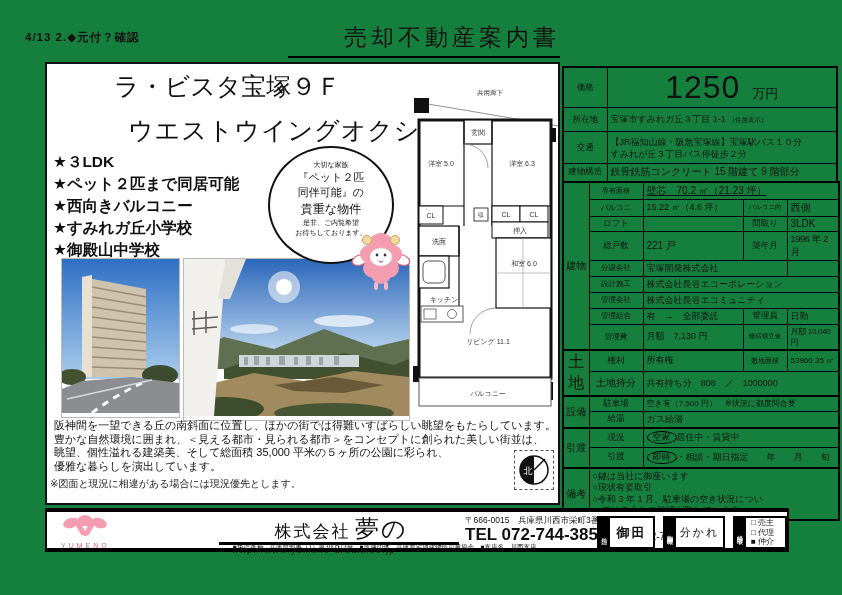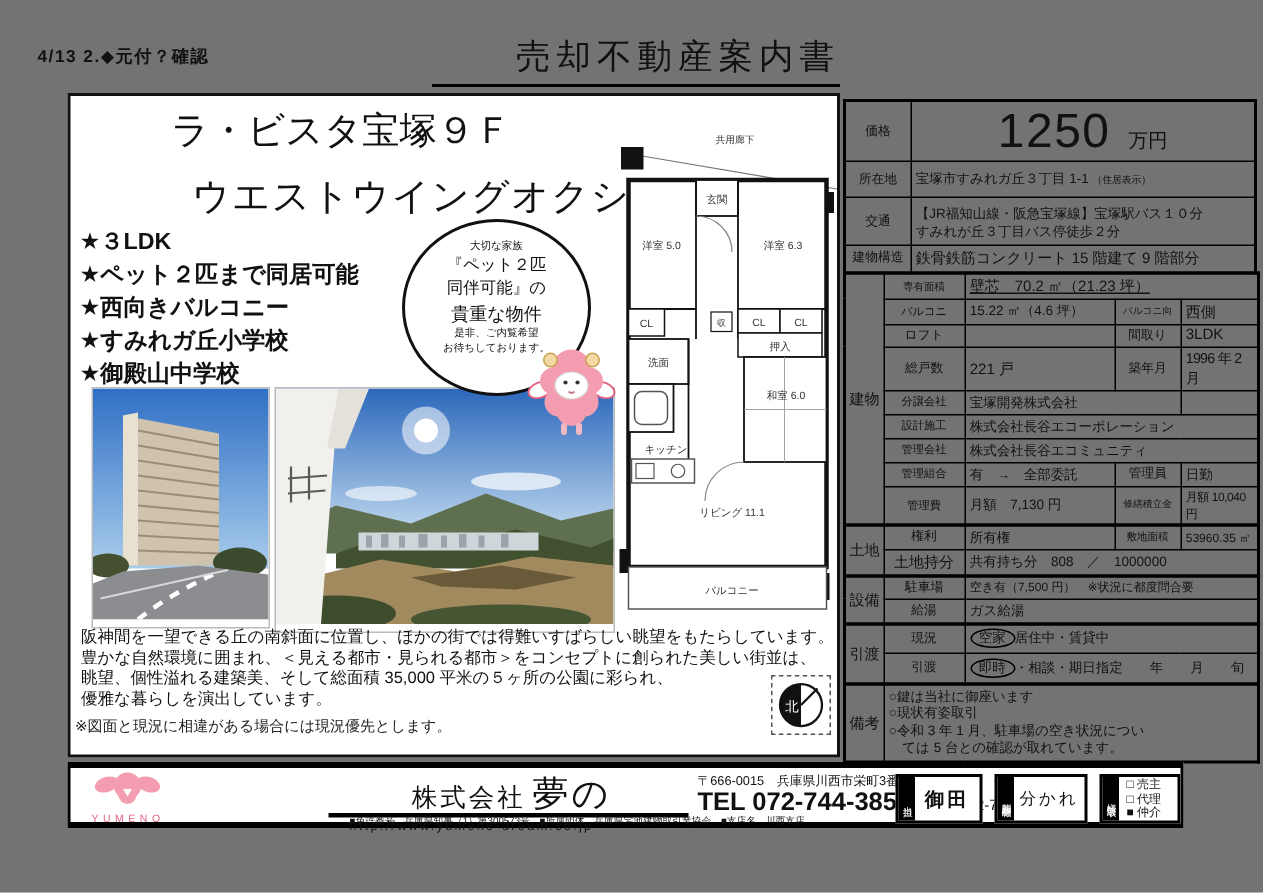--- a/index.html
+++ b/index.html
@@ -1,18 +1,18 @@
 <!DOCTYPE html>
 <html><head>
 <meta charset="utf-8">
 <style>
   * { margin:0; padding:0; box-sizing:border-box; }
   html,body { background:#e8e8e8; }
   body { font-family:"Liberation Sans","DejaVu Sans",sans-serif; color:#111; }
-  .page { position:relative; width:842px; height:595px; background:#737373; margin:0 auto; overflow:hidden; }
+  .page { position:relative; width:842px; height:595px; background:#15803d; margin:0 auto; overflow:hidden; }
 
   .top-note { position:absolute; left:25px; top:30px; font-size:11.5px; font-weight:bold; letter-spacing:1px; }
   .doc-title { position:absolute; left:288px; top:22px; width:272px; text-align:right; font-size:23px;
                letter-spacing:4px; border-bottom:2.5px solid #000; padding-bottom:3px; }
 
   .main-box { position:absolute; left:45px; top:62px; width:515px; height:443px; border:2.5px solid #111; background:#fff; }
 
   .badge { position:absolute; left:54px; top:71px; }
   .title-main { position:absolute; left:114px; top:70px; font-size:25px; letter-spacing:0px; white-space:nowrap; }
   .title-sub  { position:absolute; left:128px; top:114px; font-size:25px; letter-spacing:1px; white-space:nowrap; }
@@ -364,21 +364,21 @@
     <table>
       <colgroup>
           <col class="c-glbl">
           <col class="c-lbl">
           <col class="c-v1">
           <col class="c-l2">
           <col class="c-v2">
         </colgroup>
       <tbody>
           <tr class="rowh">
-        <td class="lbl" rowspan="2" style="font-size:10px;text-align:center;">土地</td>
+        <td class="lbl" rowspan="2" style="font-size:16px;text-align:center;">土地</td>
         <td class="lbl">権利</td>
         <td>所有権</td>
         <td class="lbl" style="font-size:7px;">敷地面積</td>
         <td style="font-size:8px;">53960.35 ㎡</td>
       </tr>
       <tr class="rowh">
         <td class="lbl" style="font-size:10px;">土地持分</td>
         <td colspan="3">共有持ち分　808　／　1000000</td>
       </tr>
     </tbody>

